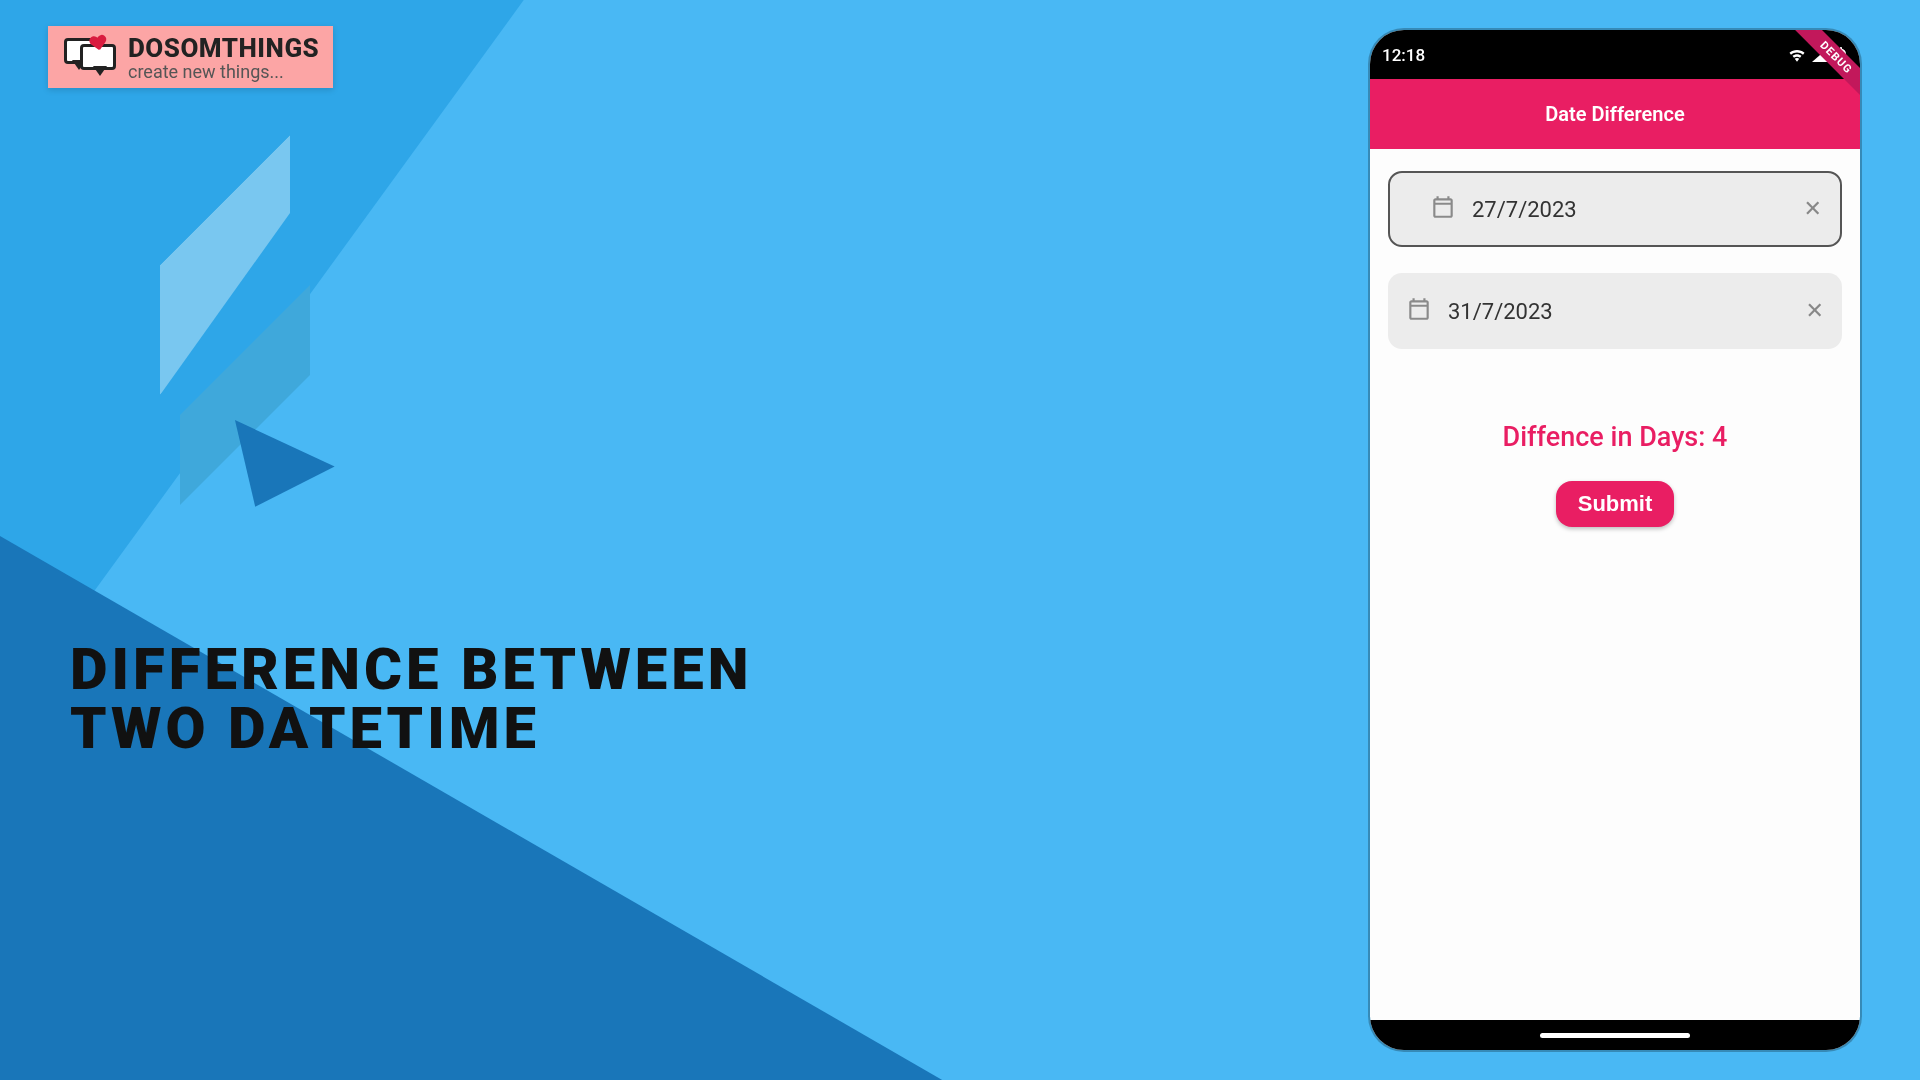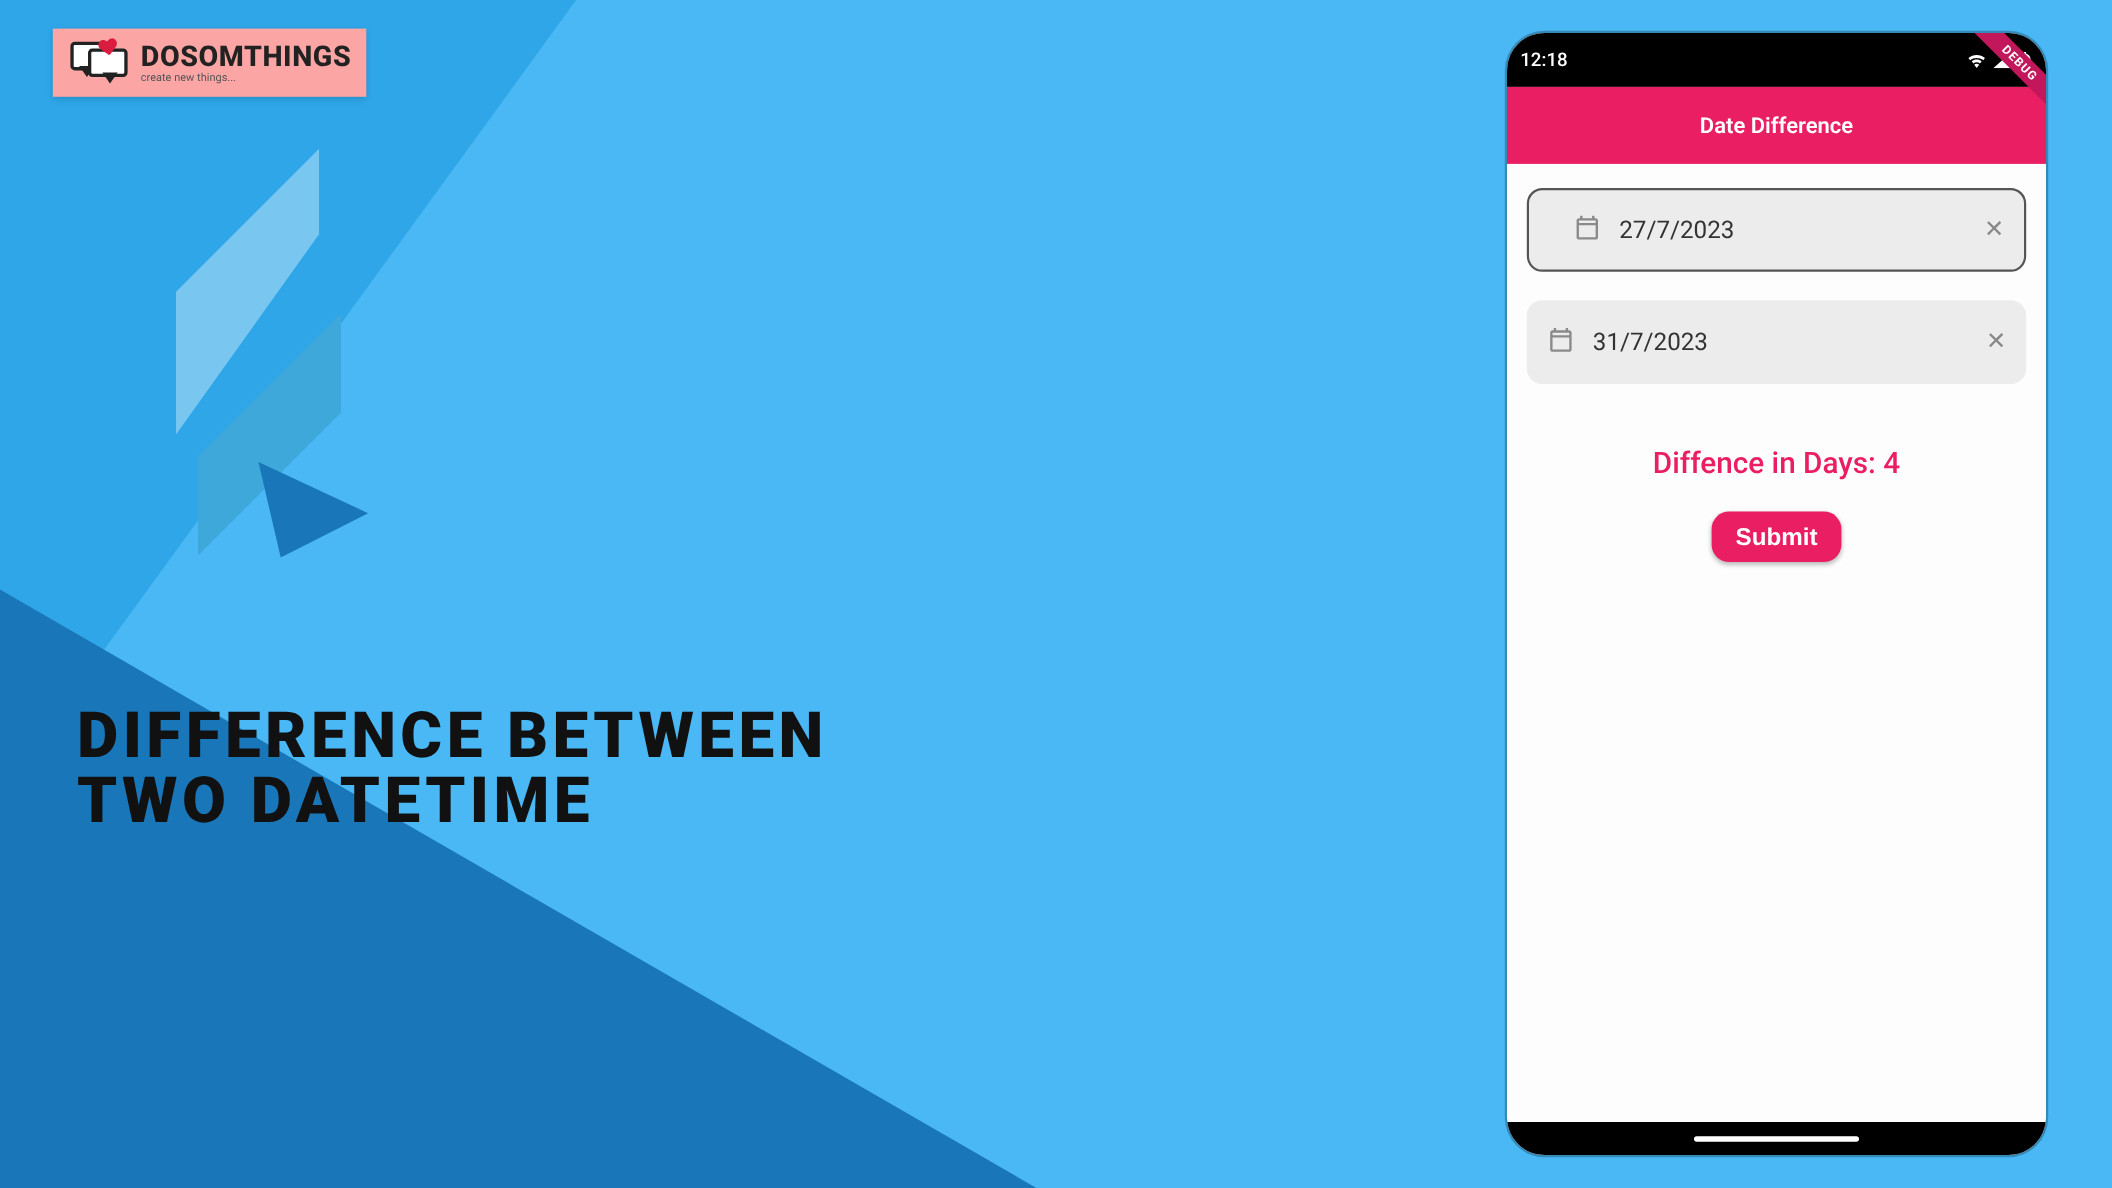--- a/index.html
+++ b/index.html
@@ -82,21 +82,21 @@
   .heart::before, .heart::after {
     content: ""; position: absolute; top: 0;
     width: 9px; height: 14px; background: #d91c3f; border-radius: 9px 9px 0 0;
   }
   .heart::before { left: 8px; transform: rotate(-45deg); transform-origin: 0 100%; }
   .heart::after  { left: 0;   transform: rotate(45deg);  transform-origin: 100% 100%; }
   .logo-text { line-height: 1; }
   .logo-title {
     font-weight: 800; font-size: 26px; letter-spacing: 0.5px; color: #222;
   }
-  .logo-sub { font-size: 10px; color: #555; margin-top: 2px; }
+  .logo-sub { font-size: 18px; color: #555; margin-top: 2px; }
 
   
   .flutter-logo { position: absolute; left: 100px; top: 200px; width: 220px; height: 300px; }
   .fl-top {
     position: absolute; top: 0; left: 60px;
     width: 130px; height: 130px;
     background: #79c7f0;
     transform: skewY(-45deg);
     clip-path: polygon(0 0, 100% 0, 100% 60%, 0 100%);
   }
@@ -197,21 +197,21 @@
   }
   .cal-icon { color: #777; flex-shrink: 0; }
   .date-val { flex: 1; font-size: 22px; color: #333; }
   .clear-x { color: #888; font-size: 22px; cursor: pointer; line-height: 1; }
 
   .result-text {
     text-align: center;
     color: #e91e63;
     font-size: 27px;
     font-weight: 500;
-    margin-top: 56px;
+    margin-top: 72px;
     margin-bottom: 28px;
   }
   .submit-btn {
     display: block;
     margin: 0 auto;
     background: #e91e63;
     color: #fff;
     border: none;
     border-radius: 16px;
     font-size: 22px;

